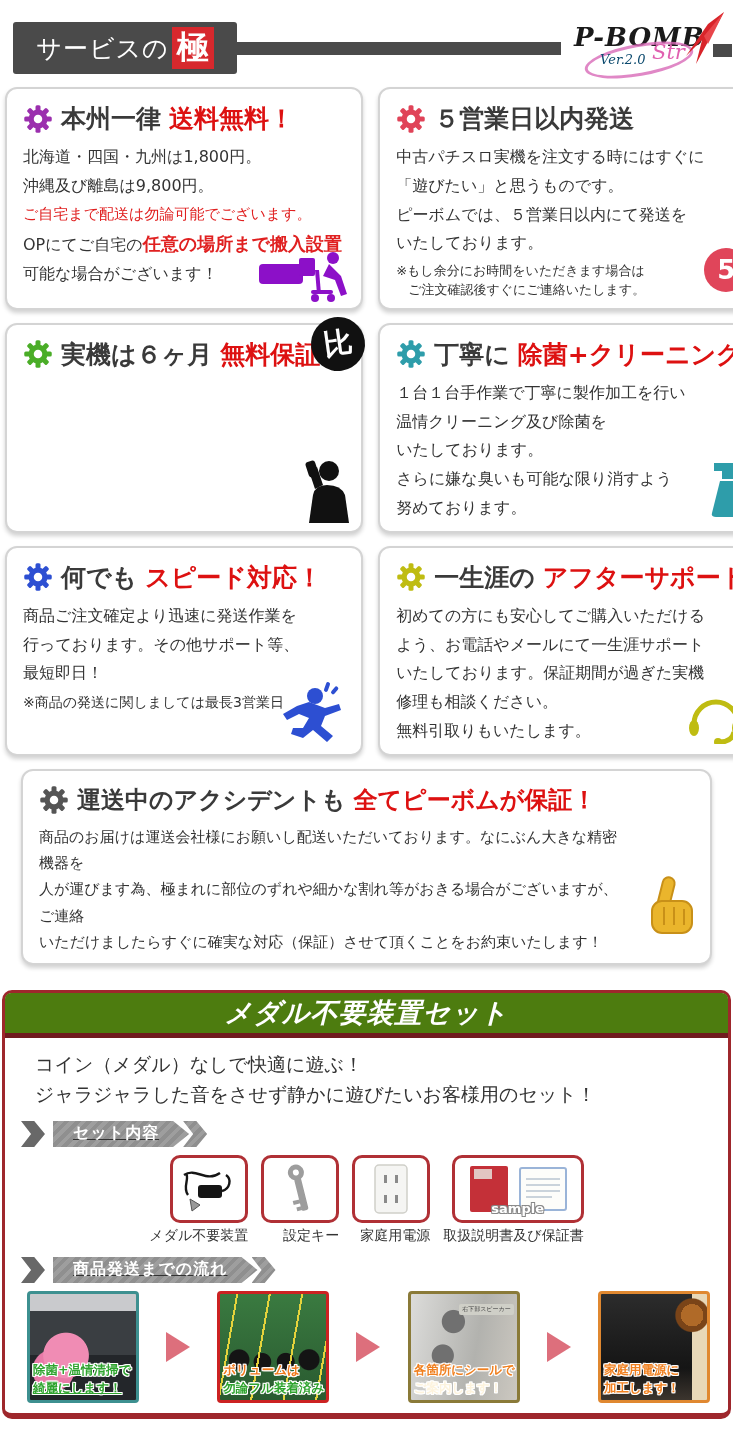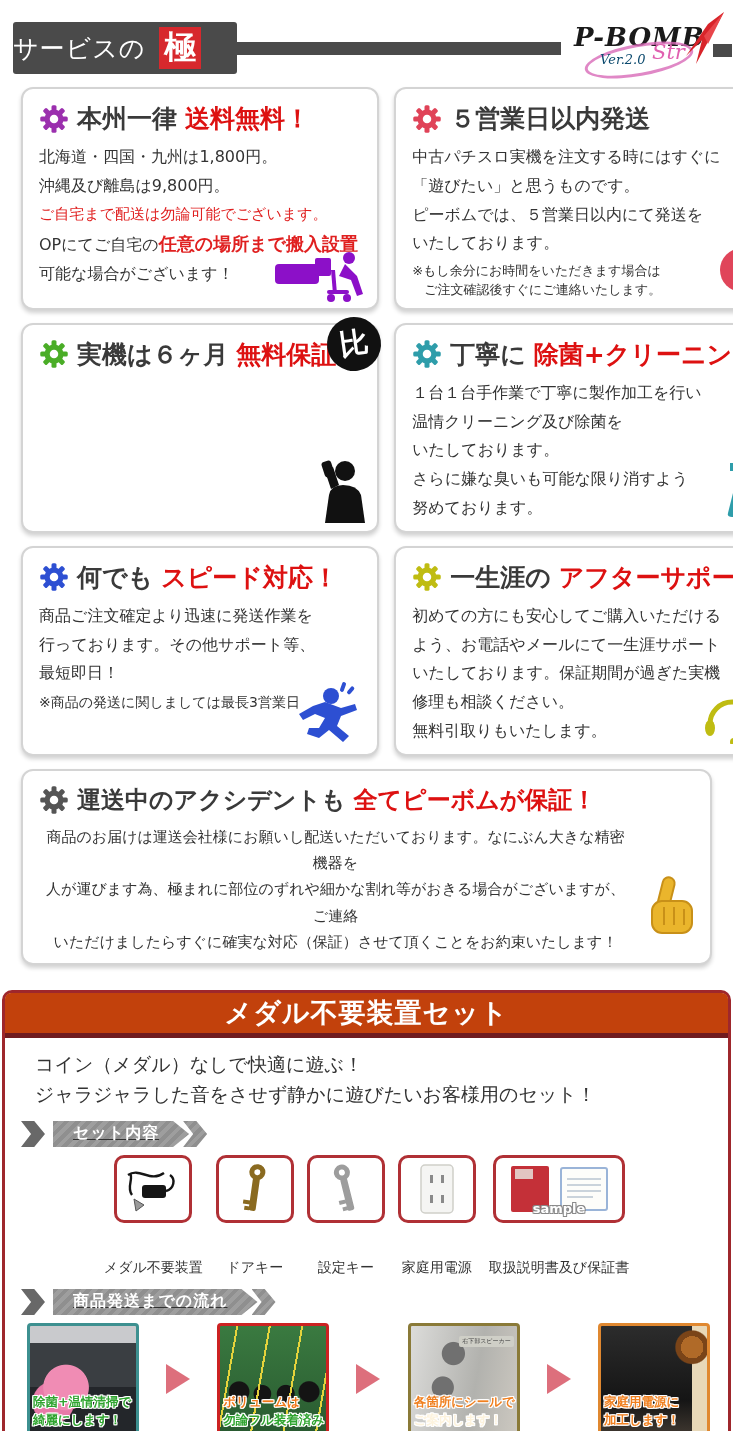--- a/index.html
+++ b/index.html
@@ -1,74 +1,74 @@
 <!DOCTYPE html>
 <html><head>
 <meta charset="utf-8">
 <style>
   html,body{margin:0;padding:0;background:#fff;}
   body{width:733px;height:1431px;font-family:"DejaVu Sans",sans-serif;color:#333;overflow:hidden;position:relative;}
 
   
   .header{position:relative;height:84px;}
   .brand-box{position:absolute;left:13px;top:22px;width:224px;height:52px;background:#4a4a4a;border-radius:3px;
-    display:flex;align-items:center;justify-content:flex-start;gap:14px;}
+    display:flex;align-items:center;justify-content:center;gap:3px;}
   .brand-text{color:#fff;font-family:"DejaVu Serif",serif;font-size:25px;letter-spacing:1px;}
   .kiwami-box{width:42px;height:42px;background:#d7282d;color:#fff;display:flex;align-items:center;justify-content:center;
     font-family:"DejaVu Serif",serif;font-size:32px;font-weight:bold;}
   .header-bar{position:absolute;left:231px;top:42px;width:330px;height:13px;background:#4a4a4a;}
   .header-bar-end{position:absolute;left:713px;top:44px;width:19px;height:13px;background:#4a4a4a;}
   .logo{position:absolute;left:556px;top:4px;width:172px;height:76px;}
   .logo-name{position:absolute;left:18px;top:18px;font-family:"DejaVu Serif",serif;font-style:italic;font-weight:bold;
     font-size:26px;color:#1a1a1a;letter-spacing:1px;}
   .logo-ellipse{position:absolute;left:28px;top:40px;width:104px;height:26px;border:3px solid #d86ab8;border-radius:50%;
     transform:rotate(-10deg);opacity:.8;}
   .logo-version{position:absolute;left:44px;top:48px;font-family:"DejaVu Serif",serif;font-style:italic;font-size:13px;color:#0c4a6e;}
   .logo-suffix{position:absolute;left:96px;top:36px;font-family:"DejaVu Serif",serif;font-style:italic;font-size:21px;color:#e060b0;}
   .logo-swoosh{position:absolute;right:2px;top:6px;}
 
   
-  .cards-grid{margin:3px 21px 0;display:grid;grid-template-columns:1fr 1fr;column-gap:15px;row-gap:13px;}
+  .cards-grid{margin:3px 5px 0;display:grid;grid-template-columns:1fr 1fr;column-gap:15px;row-gap:13px;}
   .card{position:relative;background:#fff;border:2px solid #d4d4d4;border-radius:12px;
     box-shadow:0 3px 4px rgba(0,0,0,.18);padding:13px 16px 8px;}
   .card.h1{min-height:180px;} .card.h2{min-height:182px;} .card.h3{min-height:175px;}
   .card-title{display:flex;align-items:center;gap:8px;font-size:25px;font-weight:bold;color:#3a3a3a;margin-bottom:8px;white-space:nowrap;}
   .card-title .accent{color:#dd1111;}
   .gear-wrap{display:inline-flex;width:30px;height:30px;flex:0 0 auto;}
   .card-body{font-size:16px;line-height:1.8;color:#333;}
   .red-line{color:#e02020;font-size:15px;}
   .mixed-accent{color:#e02020;font-size:18px;font-weight:bold;}
   .note{font-size:13px;line-height:1.45;color:#333;margin-top:4px;}
   .note .indent{padding-left:12px;display:block;}
   .underline-red{border-bottom:3px solid #cc2020;padding-bottom:1px;}
   .corner-icon{position:absolute;}
   .badge-five{position:absolute;right:14px;bottom:16px;width:44px;height:44px;border-radius:50%;background:#e0455a;
     color:#fff;font-size:26px;font-weight:bold;display:flex;align-items:center;justify-content:center;}
   .badge-hi{position:absolute;top:-8px;right:-4px;width:54px;height:54px;border-radius:50%;background:#111;color:#fff;
     font-size:29px;font-weight:bold;display:flex;align-items:center;justify-content:center;z-index:3;transform:rotate(-8deg);}
   .card-full{margin:13px 21px 0;min-height:118px;}
-  .card-full .card-body{font-size:15px;line-height:1.75;padding-right:62px;text-align:center;}
+  .card-full .card-body{font-size:15px;line-height:1.75;padding-right:62px;}
 
   
   .medal-section{margin:25px 2px 0;border:3px solid #9e272c;border-bottom-width:6px;border-radius:10px;background:#fff;}
-  .medal-banner{height:40px;background:#c2410c;border-radius:6px 6px 0 0;border-bottom:5px solid #701b1f;
-    display:flex;align-items:center;justify-content:center;color:#fff;font-size:27px;font-weight:bold;letter-spacing:1px;}
+  .medal-banner{height:40px;background:#4d7c0f;border-radius:6px 6px 0 0;border-bottom:5px solid #701b1f;
+    display:flex;align-items:center;justify-content:center;color:#fff;font-size:27px;font-weight:bold;letter-spacing:1px;font-style:italic;}
   .medal-lead{margin:12px 18px 0 30px;font-size:19px;line-height:1.55;color:#333;}
   .ribbon{display:flex;align-items:center;margin:12px 0 8px 16px;text-decoration:underline;}
   .ribbon-tip{width:24px;height:26px;background:#686868;clip-path:polygon(0 0,55% 0,100% 50%,55% 100%,0 100%,42% 50%);}
   .ribbon-body{margin-left:8px;height:26px;padding:0 30px 0 20px;display:flex;align-items:center;color:#fff;
     font-size:16px;font-weight:bold;letter-spacing:1px;
     background:repeating-linear-gradient(135deg,#8f8f8f 0 4px,#9e9e9e 4px 8px);
     clip-path:polygon(0 0,calc(100% - 16px) 0,100% 50%,calc(100% - 16px) 100%,0 100%);}
   .ribbon-tail{margin-left:-6px;width:24px;height:26px;
     background:repeating-linear-gradient(135deg,#8f8f8f 0 4px,#9e9e9e 4px 8px);
     clip-path:polygon(0 0,55% 0,100% 50%,55% 100%,0 100%,42% 50%);}
 
   .products-row{display:flex;justify-content:center;align-items:flex-start;gap:13px;margin:4px 10px 6px;}
-  .product{display:flex;flex-direction:column;align-items:center;gap:32px;}
+  .product{display:flex;flex-direction:column;align-items:flex-end;}
   .pbox{width:72px;height:62px;border:3px solid #b03035;border-radius:10px;background:#fff;
     display:flex;align-items:center;justify-content:center;position:relative;overflow:hidden;}
   .product.wide .pbox{width:126px;}
   .plabel{margin-top:4px;font-size:14px;color:#333;white-space:nowrap;}
   .watermark{position:absolute;bottom:4px;left:0;right:0;text-align:center;color:#fff;font-size:13px;font-weight:bold;
     text-shadow:-1px -1px 0 #888,1px -1px 0 #888,-1px 1px 0 #888,1px 1px 0 #888;}
 
   .flow-row{display:flex;align-items:center;justify-content:space-between;margin:8px 18px 10px 22px;}
   .photo{width:106px;height:106px;border:3px solid #888;border-radius:4px;position:relative;overflow:hidden;flex:0 0 auto;}
   .flow-arrow{width:0;height:0;border-left:24px solid #dd6f7c;border-top:15px solid transparent;border-bottom:15px solid transparent;}
@@ -344,34 +344,20 @@
           <rect x="18" y="20" width="24" height="13" rx="3" fill="#151515"></rect>
           <path d="M10,34 L20,40 L12,46 Z" fill="#9a9a9a" stroke="#555" stroke-width="1"></path>
           <path d="M42,26 C50,24 52,14 46,10" stroke="#151515" stroke-width="2.4" fill="none"></path>
         </svg>
       </div>
       <div class="plabel">メダル不要装置</div>
     </div>
     <div class="product">
       <div class="pbox">
         <svg width="40" height="52" viewBox="0 0 40 52">
-          <g transform="rotate(8 20 26)" fill="#8a6a20">
-            <circle cx="20" cy="9" r="8"></circle>
-              <circle cx="20" cy="9" r="3" fill="#fff"></circle>
-            <rect x="16.5" y="15" width="7" height="33" rx="2"></rect>
-            <rect x="10" y="38" width="7" height="4"></rect>
-              <rect x="12" y="44" width="5" height="4"></rect>
-          </g>
-        </svg>
-      </div>
-      <div class="plabel">ドアキー</div>
-    </div>
-    <div class="product">
-      <div class="pbox">
-        <svg width="40" height="52" viewBox="0 0 40 52">
           <g transform="rotate(-14 20 26)" fill="#9d9d9d">
             <circle cx="20" cy="9" r="8"></circle>
               <circle cx="20" cy="9" r="3" fill="#fff"></circle>
             <rect x="16.5" y="15" width="7" height="33" rx="2"></rect>
             <rect x="10" y="36" width="7" height="4"></rect>
               <rect x="12" y="43" width="5" height="4"></rect>
           </g>
         </svg>
       </div>
       <div class="plabel">設定キー</div>
@@ -410,21 +396,21 @@
   <div class="ribbon">
     <span class="ribbon-tip"></span>
     <span class="ribbon-body">商品発送までの流れ</span>
     <span class="ribbon-tail"></span>
   </div>
 
   <div class="flow-row">
     <div class="photo bgp1" style="border-color: rgb(61, 144, 144);">
       <span class="caption">
         <span class="cap-line" style="color: rgb(47, 164, 47);">除菌+温情清掃で</span>
-        <span class="cap-line" style="color: rgb(47, 164, 47);">綺麗にします！</span>
+        <span class="cap-line" style="color: rgb(47, 164, 47); text-decoration: underline;">綺麗にします！</span>
       </span>
     </div>
     <span class="flow-arrow"></span>
     <div class="photo bgp2" style="border-color: rgb(204, 34, 34);">
       <span class="caption">
         <span class="cap-line" style="color: rgb(240, 120, 24);">ボリュームは</span>
         <span class="cap-line" style="color: rgb(47, 164, 47);">勿論フル装着済み！</span>
       </span>
     </div>
     <span class="flow-arrow"></span>

